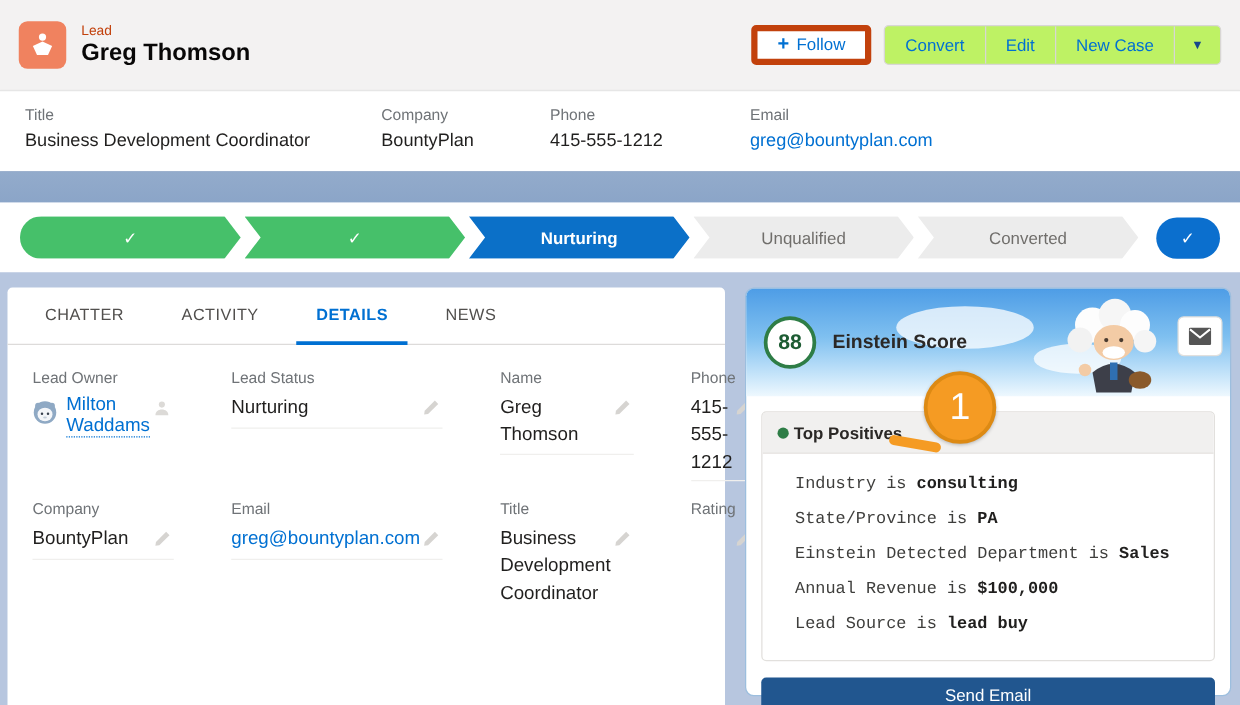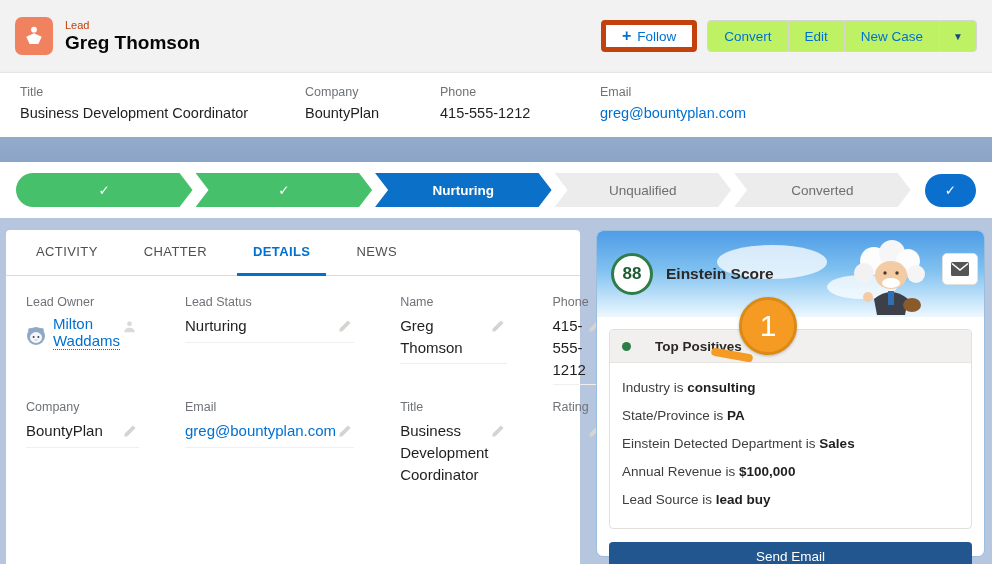--- a/index.html
+++ b/index.html
@@ -58,21 +58,21 @@
   .left-card { position:absolute; left:6px; top:230px; width:574px; height:334px; background:#fff; border-radius:4px 4px 0 0; }
   .tabs { display:flex; align-items:stretch; height:46px; border-bottom:1px solid #dddbda; padding-left:14px; gap:14px; }
   .tab { display:flex; align-items:center; padding:0 16px; font-size:13px; letter-spacing:.4px;
     color:#514f4d; cursor:pointer; border-bottom:3px solid transparent; margin-bottom:-1px; }
   .tab.active { color:var(--brand-blue,#0070d2); border-bottom-color:var(--brand-blue,#0070d2); font-weight:bold; }
   .fields { display:grid; grid-template-columns:1fr 1fr 1fr 1fr; column-gap:46px; padding:4px 20px 0 20px; }
   .f-label { font-size:12.5px; color:var(--label-gray,#6f7377); margin:15px 0 6px; }
   .f-row { display:flex; align-items:flex-start; justify-content:space-between; min-height:24px;
     border-bottom:1px solid #f0efed; padding-bottom:4px; }
   .f-value { font-size:15px; color:#201f1e; max-width:82%; line-height:1.45; }
-  .owner { display:flex; align-items:flex-end; gap:7px; }
+  .owner { display:flex; align-items:center; gap:7px; }
   .owner a { border-bottom:1px dotted var(--brand-blue,#0070d2); font-size:15px; }
   .icon-btn { background:none; border:none; cursor:pointer; padding:2px; margin-top:2px; }
 
   
   .einstein { position:absolute; left:596px; top:230px; width:389px; height:327px; background:#fff;
     border:1px solid #9cbede; border-radius:7px; overflow:visible; }
   .e-header { position:relative; height:86px; border-radius:6px 6px 0 0; overflow:hidden;
     background:linear-gradient(180deg,#4e9de6 0%,#7fc0f0 45%,#cfe9fb 85%,#eef8fe 100%);
     display:flex; align-items:center; padding:0 14px; }
   .cloud { position:absolute; background:rgba(255,255,255,.75); border-radius:50%; }
@@ -82,25 +82,25 @@
     border:3px solid var(--score-green,#2e7d46); color:#1d5c33; font-size:17px; font-weight:bold;
     display:flex; align-items:center; justify-content:center; position:relative; z-index:2; }
   .e-title { font-size:15.5px; font-weight:bold; color:#2b2826; margin-left:13px; position:relative; z-index:2; }
   .mail-btn { position:absolute; right:6px; top:22px; width:36px; height:32px; background:#fff;
     border:1px solid #e2e0dd; border-radius:5px; display:flex; align-items:center; justify-content:center;
     cursor:pointer; z-index:3; }
   .mascot { position:absolute; right:52px; bottom:-4px; z-index:2; }
   .e-body { padding:12px; }
   .pos-card { border:1px solid #e2e0dd; border-radius:4px; overflow:hidden; }
   .pos-head { height:33px; background:#f1f0ef; border-bottom:1px solid #e6e4e1;
-    display:flex; align-items:center; padding-left:12px; gap:24px; }
+    display:flex; align-items:center; padding-left:12px; gap:4px; }
   .pos-dot { width:9px; height:9px; border-radius:50%; background:var(--score-green,#2e7d46); }
   .pos-title { font-size:13.5px; font-weight:bold; color:#2b2826; }
   .pos-items { padding:4px 12px 8px; }
-  .pos-item { font-size:13.5px; color:#3e3e3c; margin:13px 0; }
+  .pos-item { font-size:13.5px; color:#3e3e3c; margin:13px 14px;font-family:Liberation Mono, monospace; }
   .pos-item b { color:#201f1e; }
   .send-btn { display:block; width:100%; margin-top:13px; height:29px; border:none; border-radius:4px;
     background:var(--send-email-bg,#21568f); color:#fff; font-size:13.5px; font-family:inherit; cursor:pointer; }
 
   
   .callout { position:absolute; left:112px; top:66px; z-index:5; pointer-events:none; }
   .callout-tail { position:absolute; left:2px; top:54px; width:42px; height:8px; border-radius:5px;
     background:var(--annotation,#f59b23); transform:rotate(10deg); }
   .callout-circle { position:absolute; left:30px; top:0; width:58px; height:58px; border-radius:50%;
     background:var(--annotation,#f59b23); border:3px solid var(--annotation-border,#dd8a14);
@@ -167,22 +167,22 @@
   </div>
   <button class="mark-btn">
       <span>✓</span>
     </button>
 </div>
 
 <div class="band-light"></div>
 
 <div class="left-card">
   <div class="tabs">
+    <div class="tab">CHATTER</div>
     <div class="tab">ACTIVITY</div>
-    <div class="tab">CHATTER</div>
     <div class="tab active">DETAILS</div>
     <div class="tab">NEWS</div>
   </div>
   <div class="fields">
 
     <div>
       <div class="f-label">Lead Owner</div>
       <div class="f-row" style="border-bottom:none;">
         <span class="owner">
           <span>

